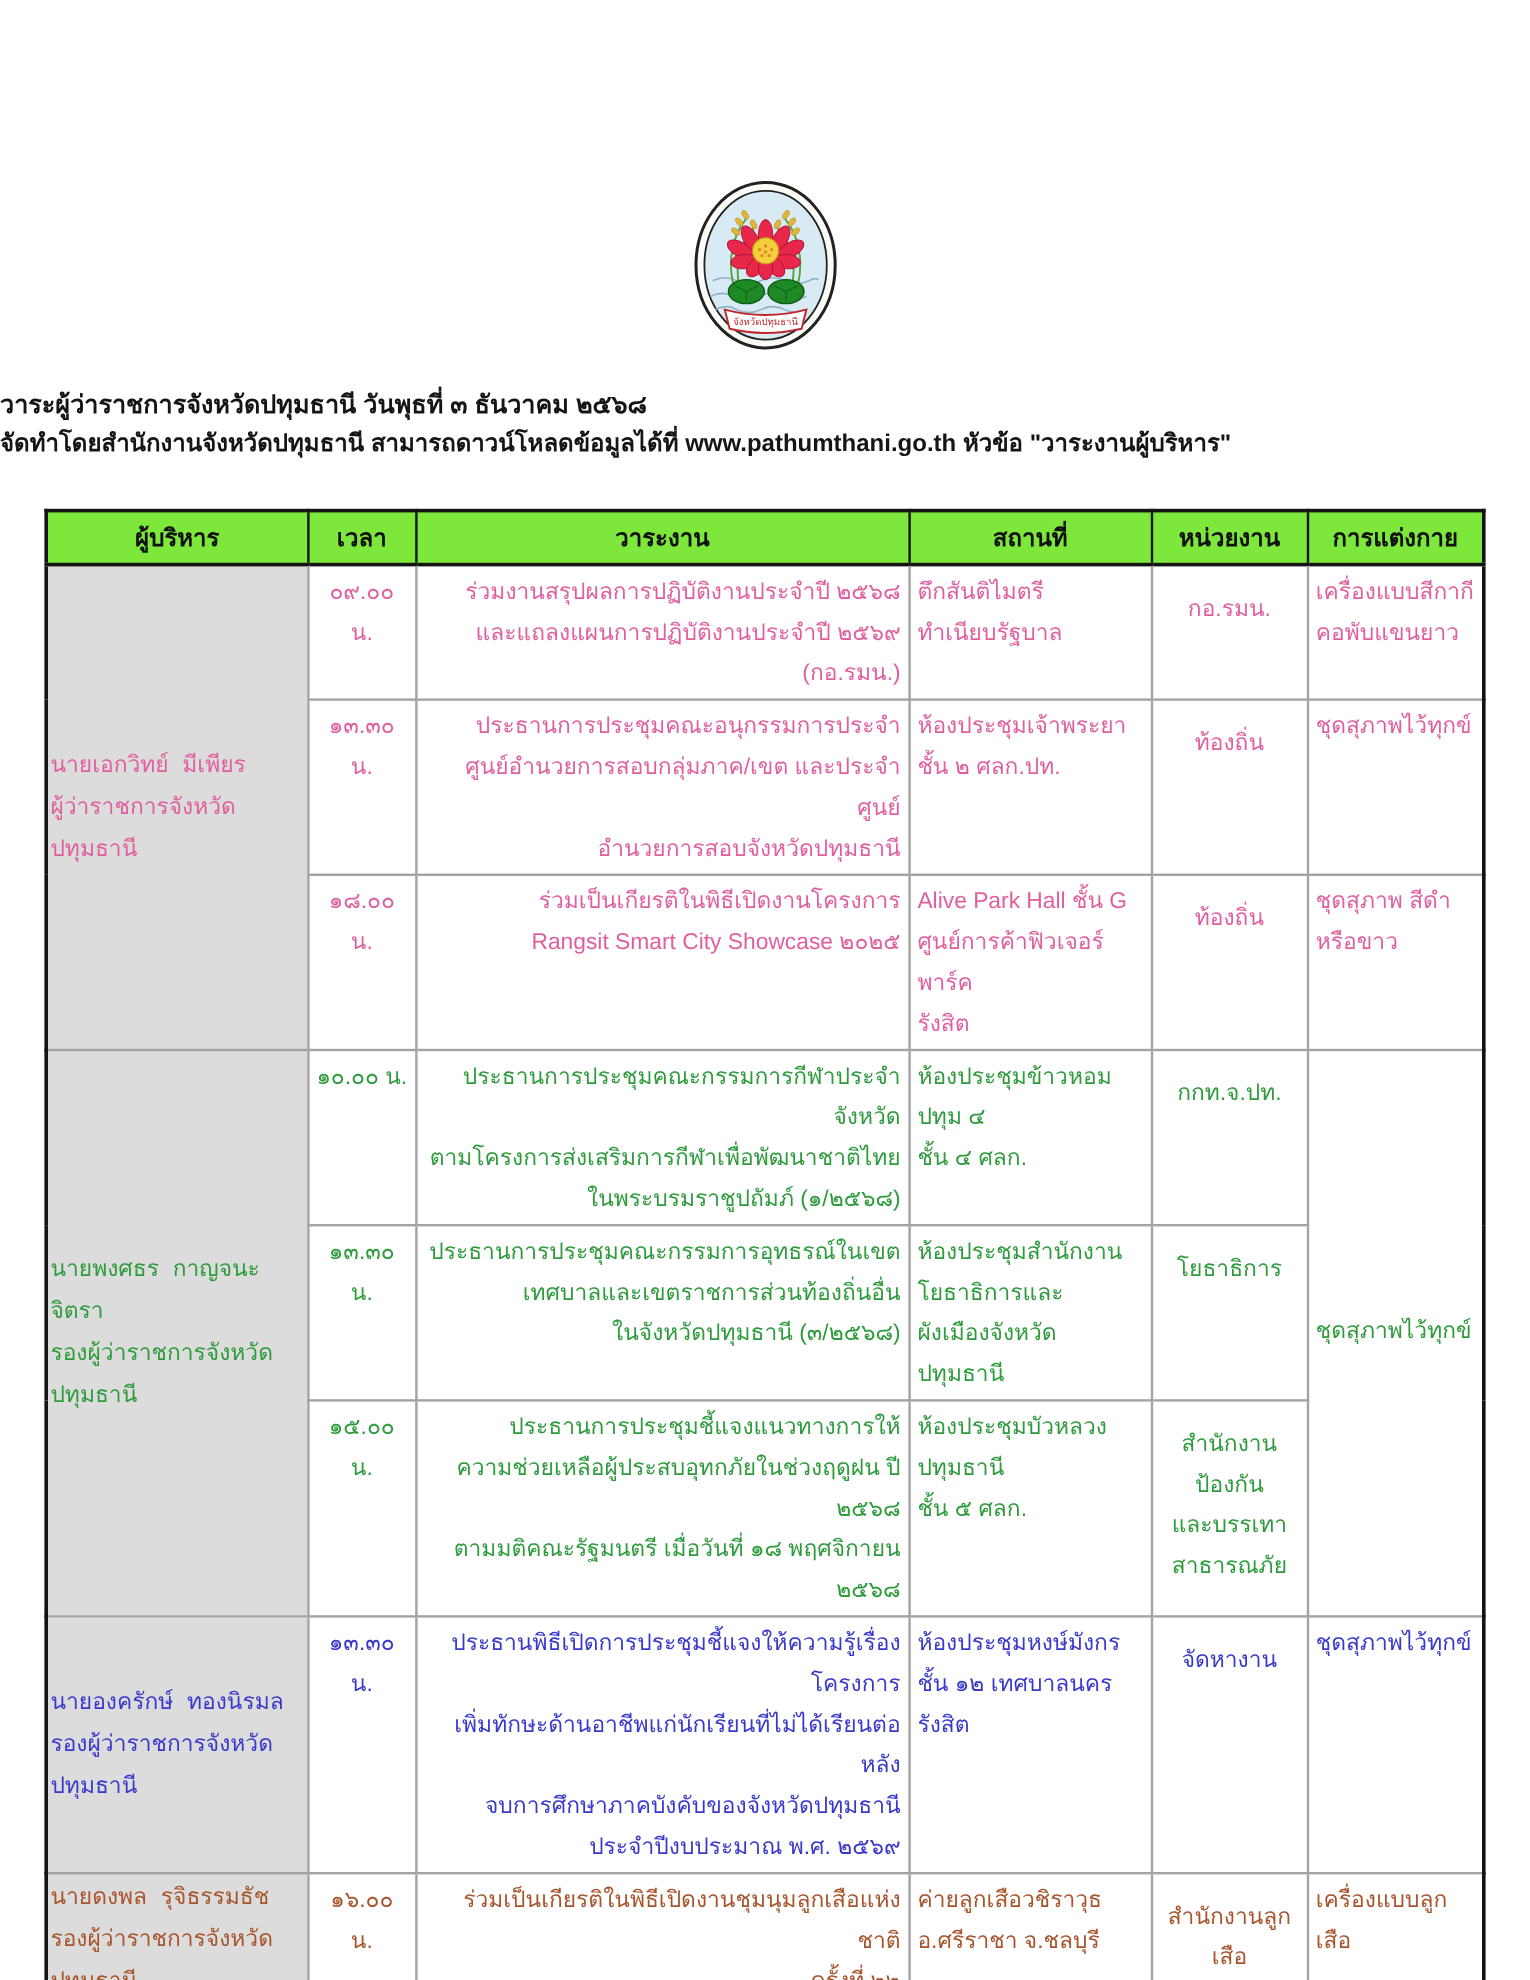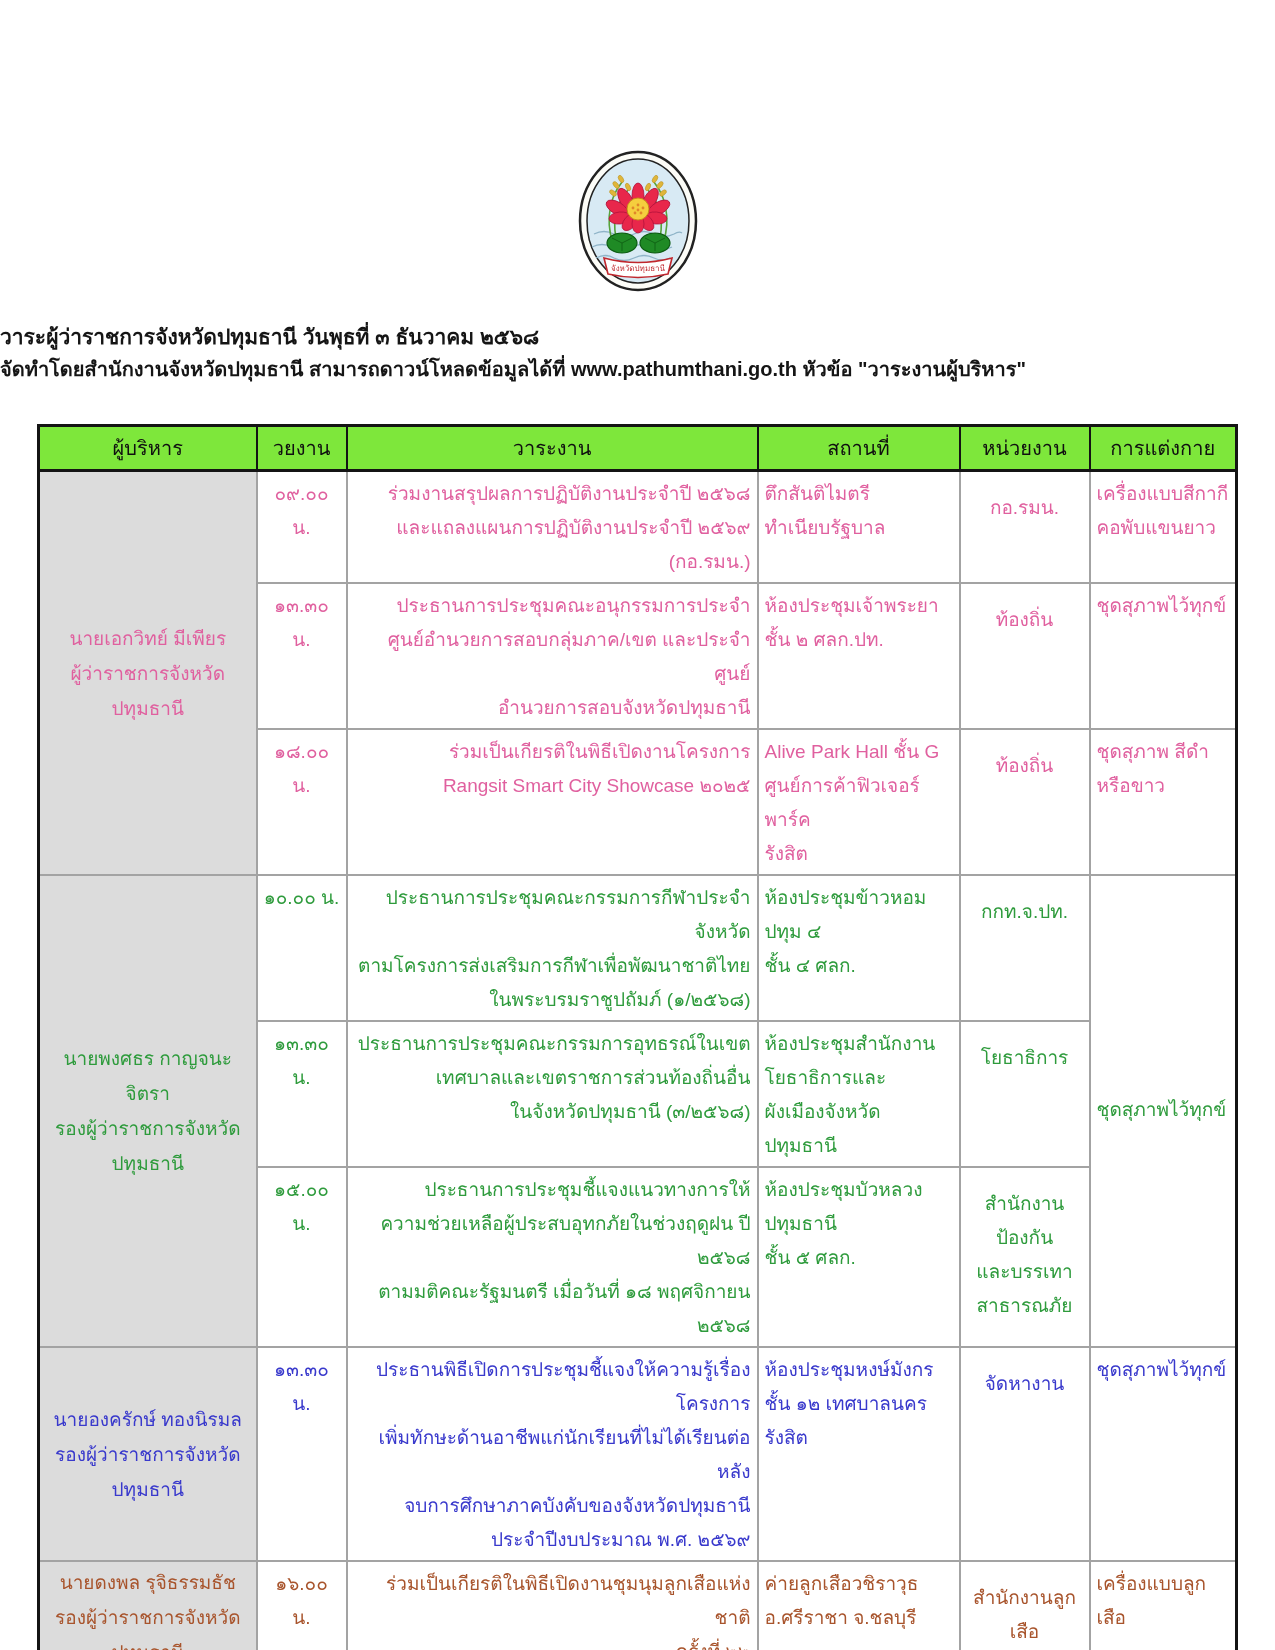--- a/index.html
+++ b/index.html
@@ -7,26 +7,26 @@
         font-family:"Liberation Sans",sans-serif;color:#1b1b1b;}
   .logo{position:absolute;left:50%;top:150px;transform:translateX(-50%);}
   .titleblock{position:absolute;top:320px;left:0;width:100%;text-align:left;
               font-weight:bold;color:#151515;}
   .title{font-size:21px;white-space:pre-line;}
   .subtitle{font-size:20px;white-space:pre-line;}
   table.sched{position:absolute;left:37px;top:424px;width:1198px;
               border-collapse:collapse;table-layout:fixed;
               border:3px solid #141414;}
   .sched th{background:#7EE73B;border:2px solid #141414;border-bottom:3px solid #141414;
-            font-size:20px;font-weight:normal;color:#101010;padding:5px 2px;text-align:center;
+            font-size:20px;font-weight:bold;color:#101010;padding:5px 2px;text-align:center;
             vertical-align:middle;}
   .sched td{border:2px solid #a3a3a3;vertical-align:top;font-size:19px;line-height:34px;
             white-space:pre-line;padding:3px 6px;overflow:hidden;}
-  td.namecell{background:#DCDCDC;vertical-align:middle;text-align:center;
-              line-height:35px;padding:2px 2px;}
+  td.namecell{background:#DCDCDC;vertical-align:middle;text-align:left;
+              line-height:35px;padding:2px 2px;font-family:Liberation Mono, monospace;}
   td.timecell{text-align:center;padding-top:5px;}
   td.agendacell{text-align:right;padding-top:5px;}
   td.loccell{text-align:left;padding-top:5px;}
   td.agcell{text-align:center;padding-top:19px;}
   td.attcell{text-align:left;padding-top:5px;}
   td.attcell.merged{vertical-align:middle;padding-top:0;}
 </style>
 </head>
 <body>
 
@@ -109,21 +109,21 @@
       <col style="width:218px">
         <col style="width:90px">
         <col style="width:411px">
       <col style="width:202px">
         <col style="width:130px">
         <col style="width:147px">
     </colgroup>
     <tbody>
         <tr style="height: 36px;">
           <th>ผู้บริหาร</th>
-          <th>วยงาน</th>
+          <th>เวลา</th>
           <th>วาระงาน</th>
           <th>สถานที่</th>
           <th>หน่วยงาน</th>
           <th>การแต่งกาย</th>
         </tr>
         <tr style="height: 71px; color: rgb(224, 96, 159);">
           <td class="namecell" rowspan="3"><div>นายเอกวิทย์ มีเพียร</div><div>ผู้ว่าราชการจังหวัดปทุมธานี</div></td>
           <td class="timecell">๐๙.๐๐ น.</td>
           <td class="agendacell">ร่วมงานสรุปผลการปฏิบัติงานประจำปี ๒๕๖๘
 และแถลงแผนการปฏิบัติงานประจำปี ๒๕๖๙ (กอ.รมน.)</td>

